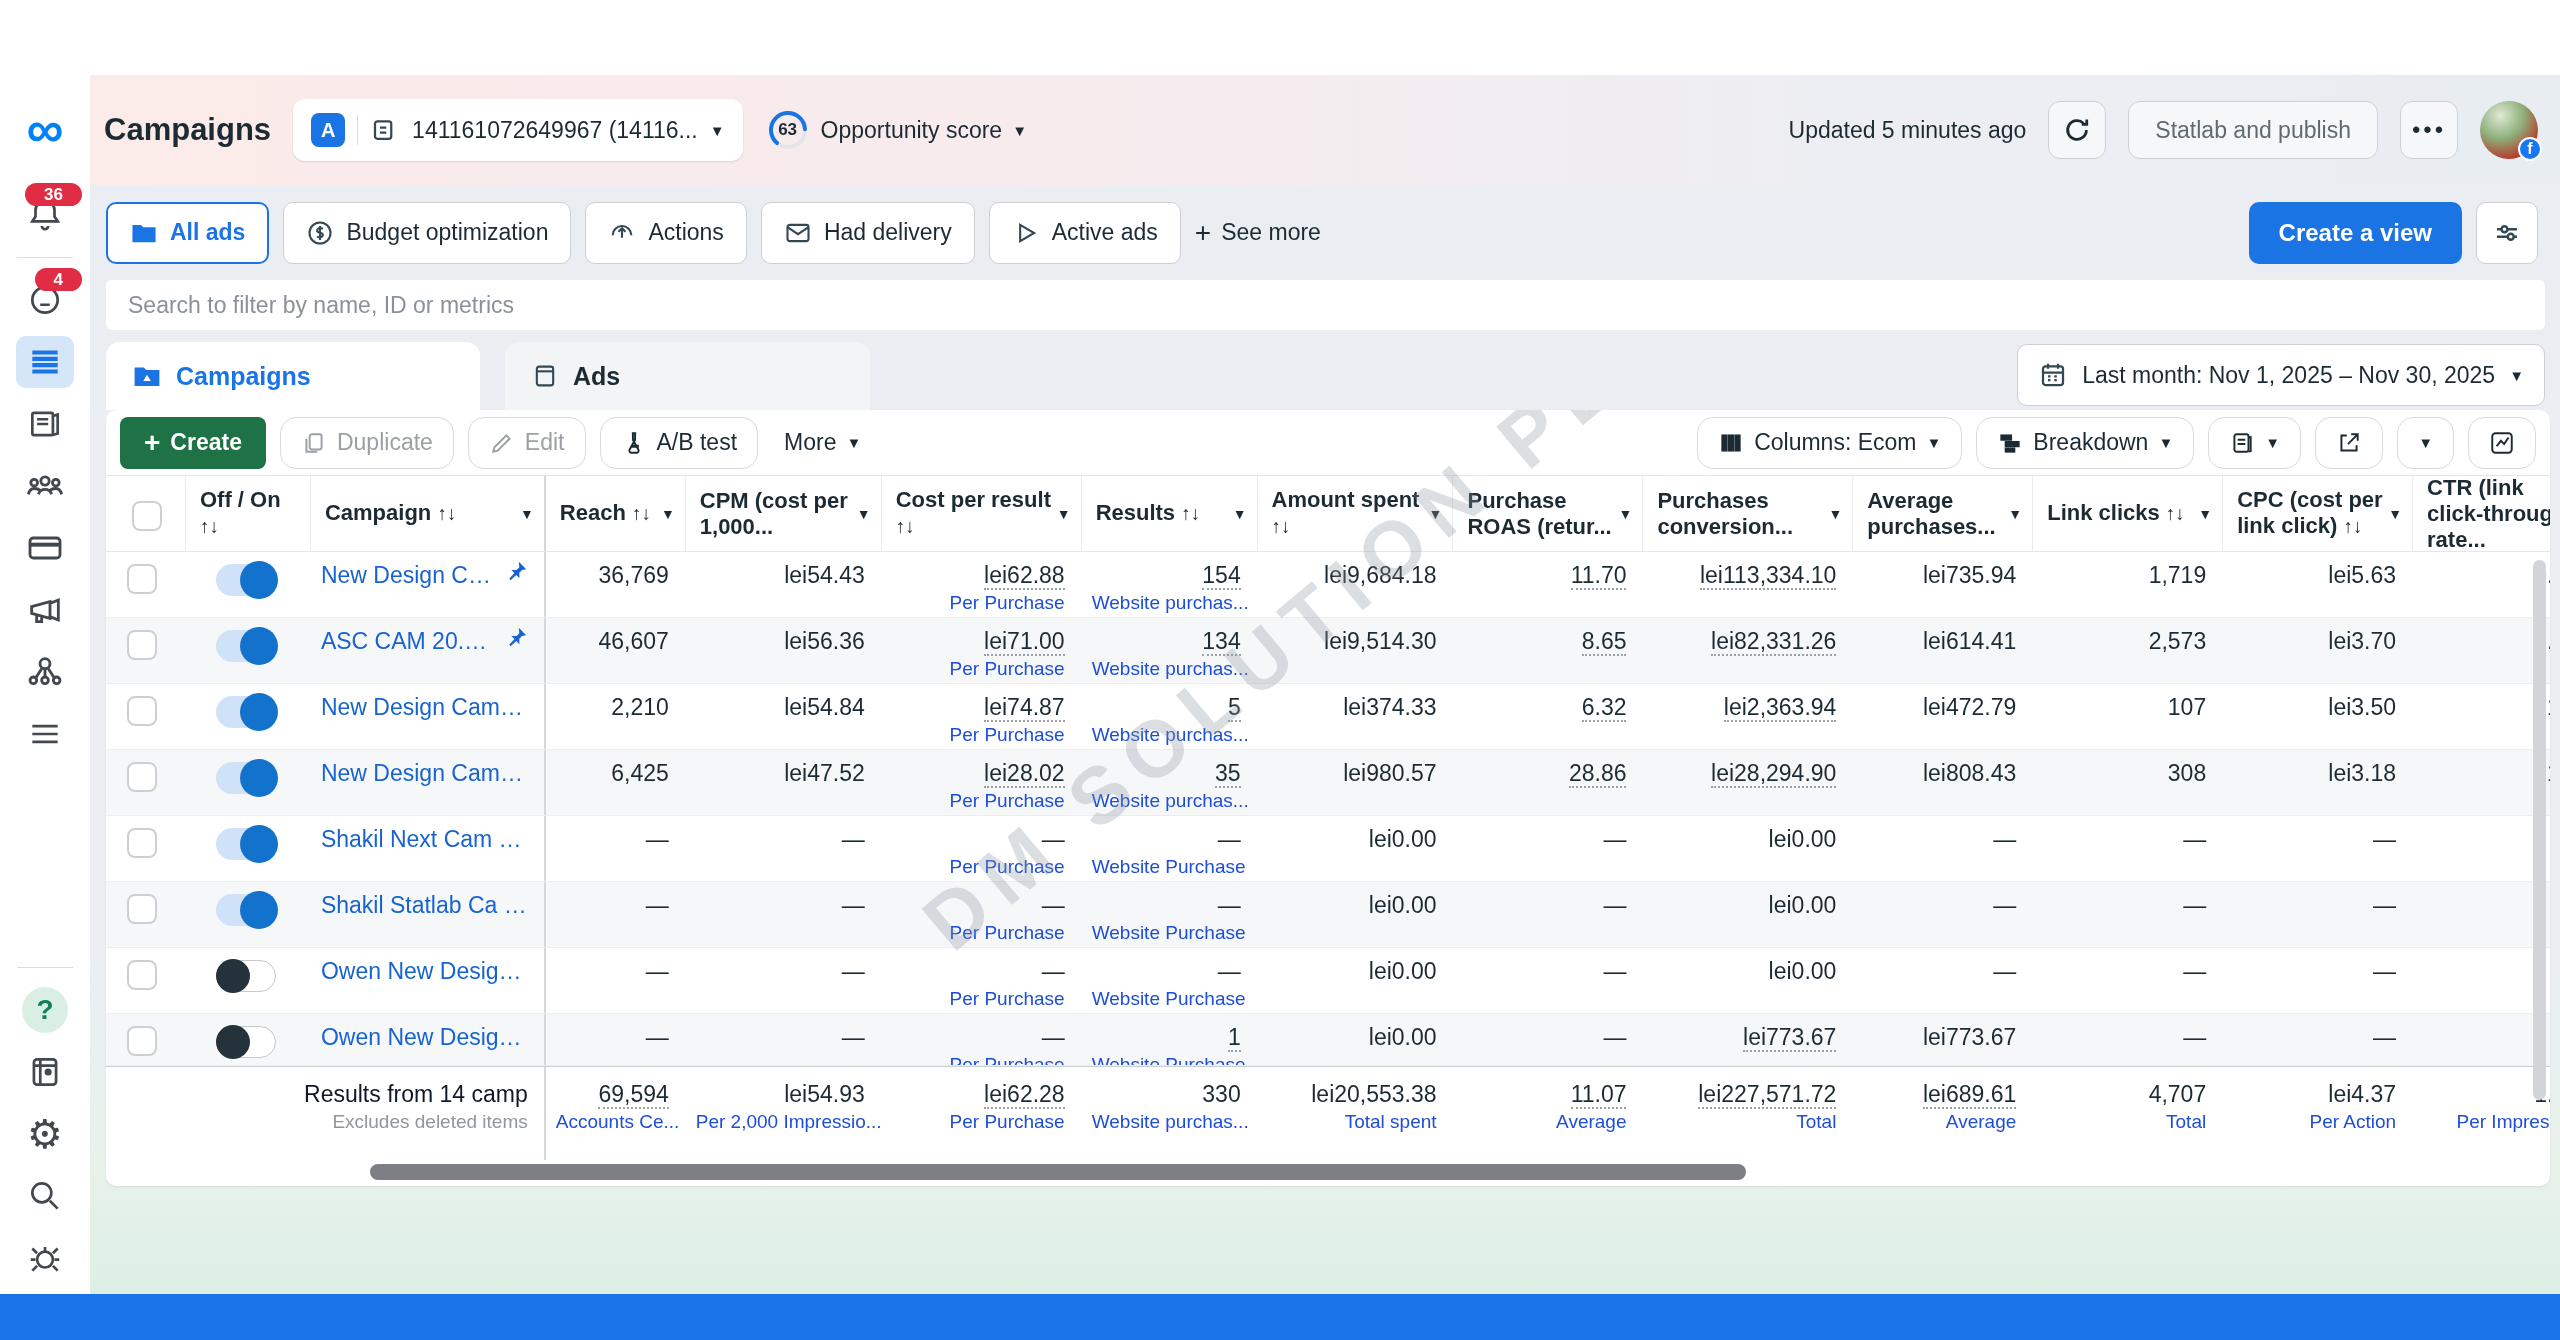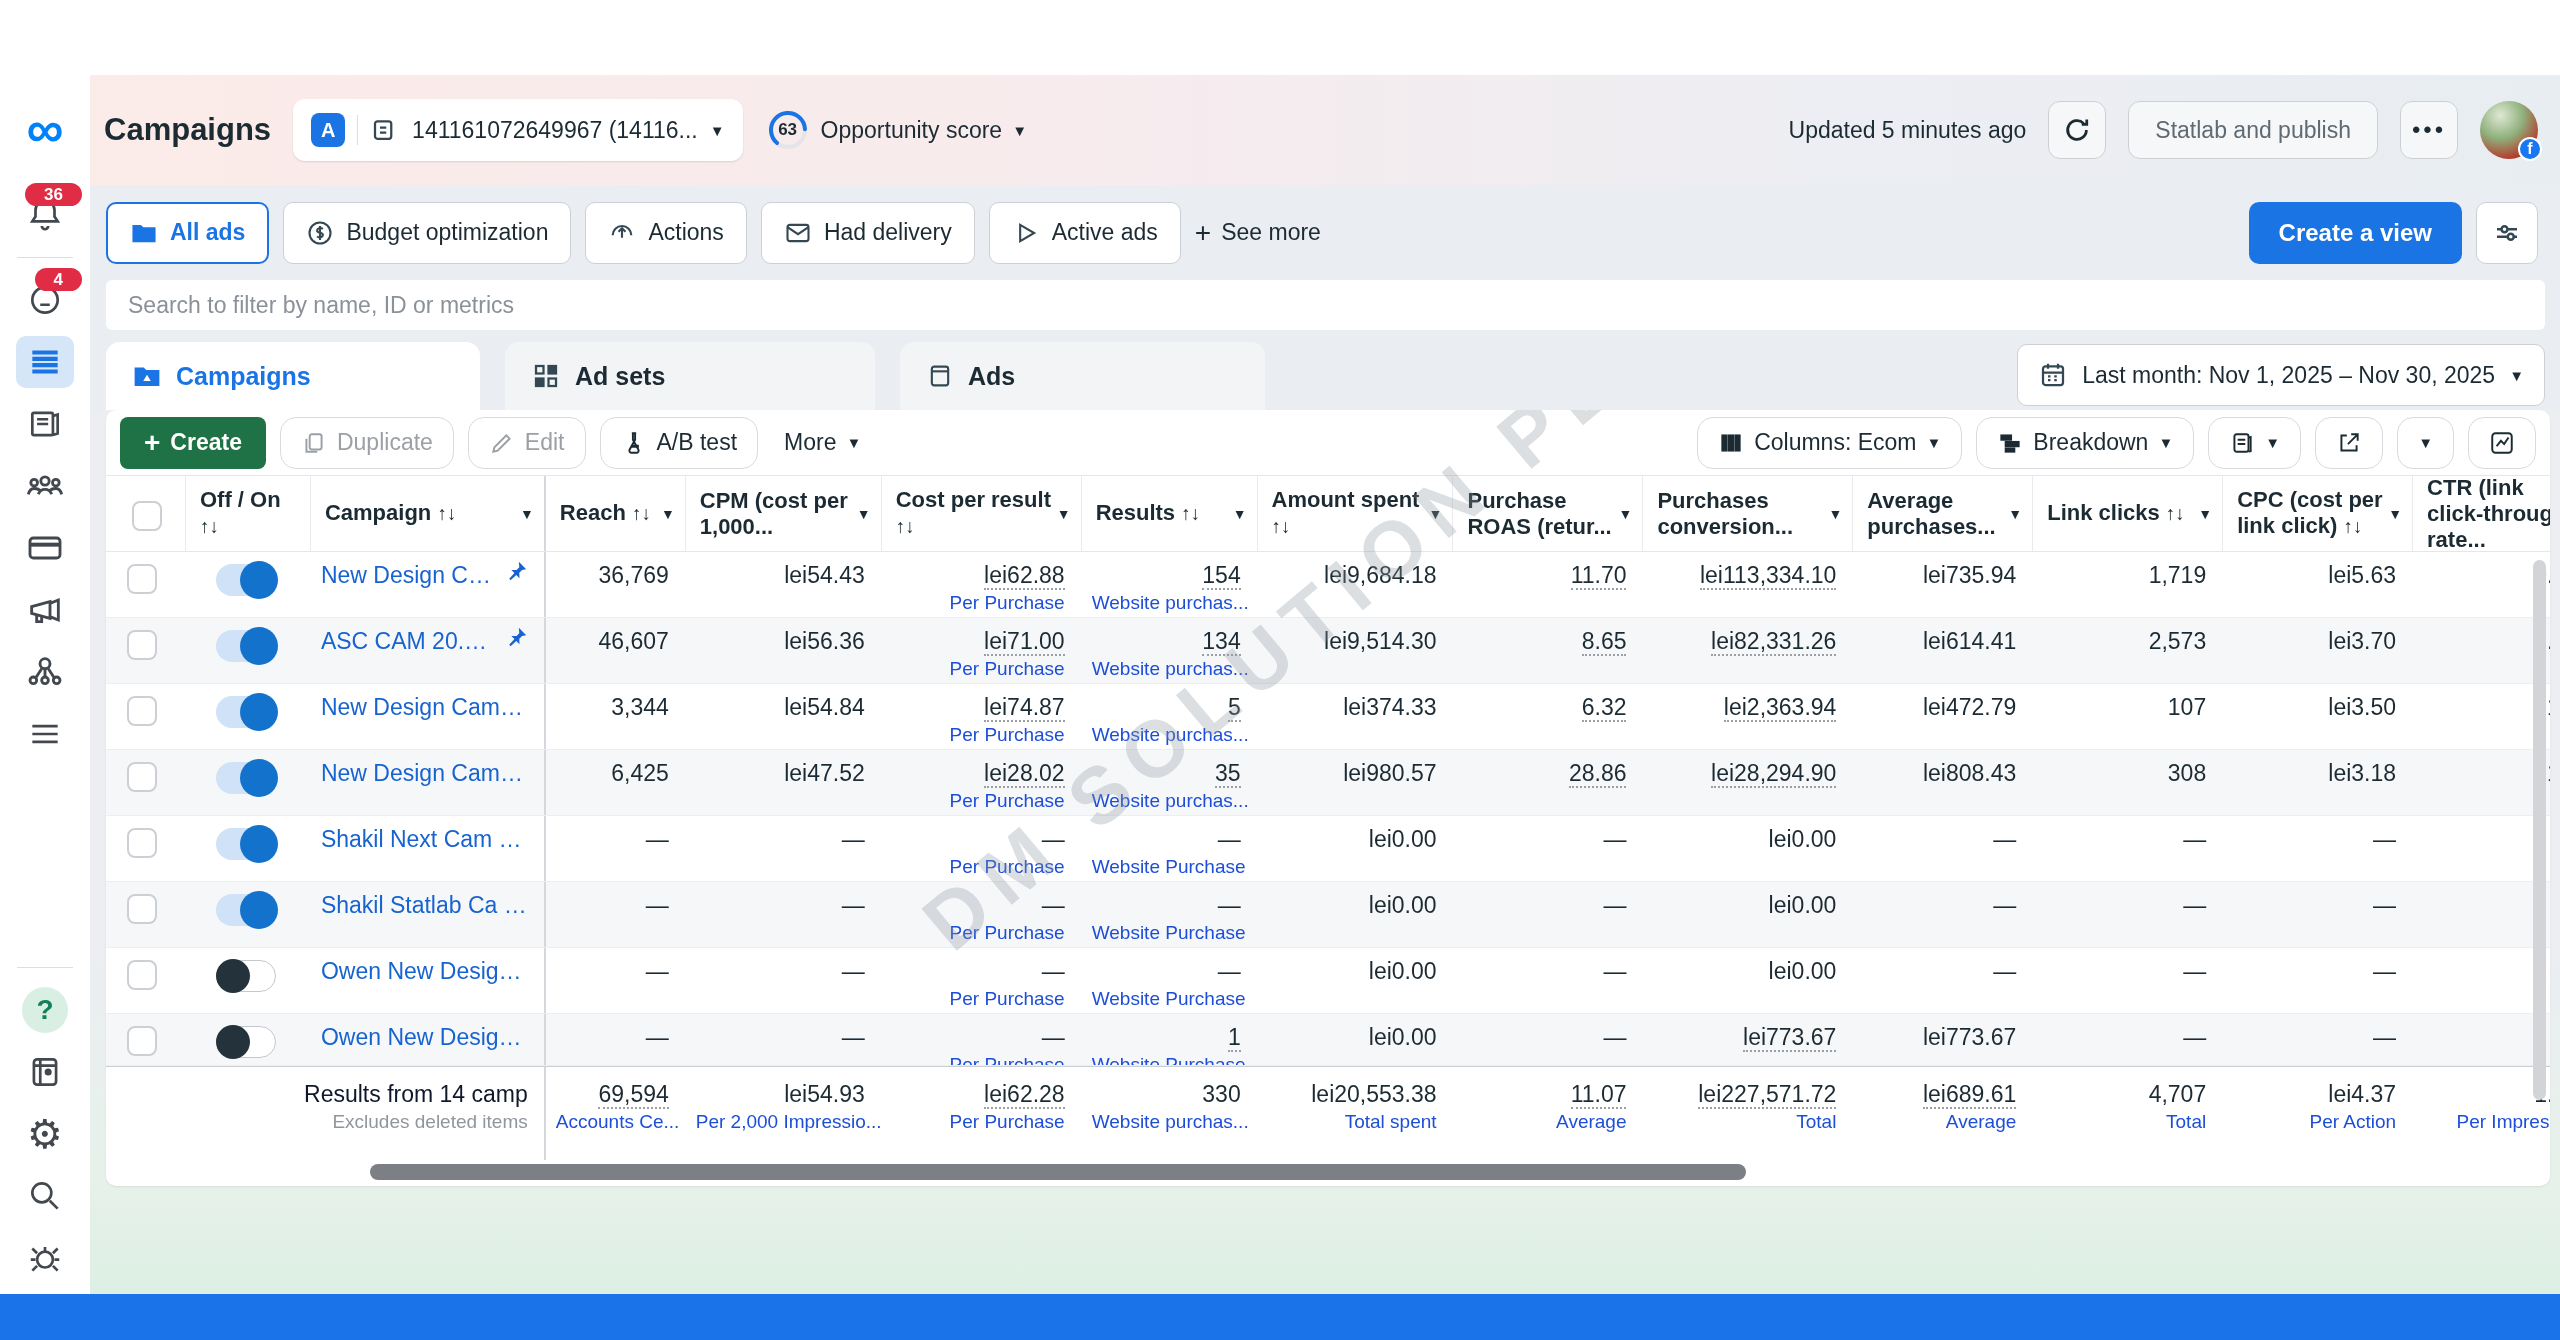--- a/index.html
+++ b/index.html
@@ -320,29 +320,20 @@
     <input class="search-input" placeholder="Search to filter by name, ID or metrics" style="">
   </div>
 
   <div class="tabs-row">
     <div class="tab tab-campaigns active">
       <svg width="30" height="30" viewBox="0 0 24 24" style="fill:#1b74e4;stroke:#1b74e4">
           <path d="M3 6h6l2 2h10v11H3z"></path>
           <path d="M12 11l3 5H9z" fill="#fff" stroke="none"></path>
         </svg>
       <span>Campaigns</span>
-    </div>
-    <div class="tab tab-adsets">
-      <svg width="30" height="30" viewBox="0 0 24 24">
-          <rect x="4" y="4" width="6" height="6"></rect>
-          <rect x="14" y="4" width="6" height="6" fill="#344854"></rect>
-          <rect x="4" y="14" width="6" height="6" fill="#344854"></rect>
-          <rect x="14" y="14" width="6" height="6"></rect>
-        </svg>
-      <span>Ad sets</span>
     </div>
     <div class="tab tab-ads">
       <svg width="28" height="28" viewBox="0 0 24 24">
           <rect x="5" y="4" width="14" height="16" rx="2"></rect>
           <path d="M5 8h14"></path>
         </svg>
       <span>Ads</span>
     </div>
     <div class="spacer"></div>
     <div class="date-pill">
@@ -592,21 +583,21 @@
               </div>
               <div class="cell" style="width: 125px; padding-left: 30px;">
                 <div class="toggle on">
                   <div class="knob"></div>
                 </div>
               </div>
               <div class="cell name-cell div-strong" style="width: 235px;">
                 <span class="name-link">New Design Cam 2 ...</span>
               </div>
               <div class="cell num" style="width: 140px;">
-                <div class="val"><span>3,344</span></div>
+                <div class="val"><span>2,210</span></div>
               </div>
               <div class="cell num" style="width: 196px;">
                 <div class="val"><span>lei54.84</span></div>
               </div>
               <div class="cell num" style="width: 200px;">
                 <div class="val"><span class="u">lei74.87</span></div>
                 <div class="sub">Per Purchase</div>
               </div>
               <div class="cell num" style="width: 176px;">
                 <div class="val"><span class="u">5</span></div>

